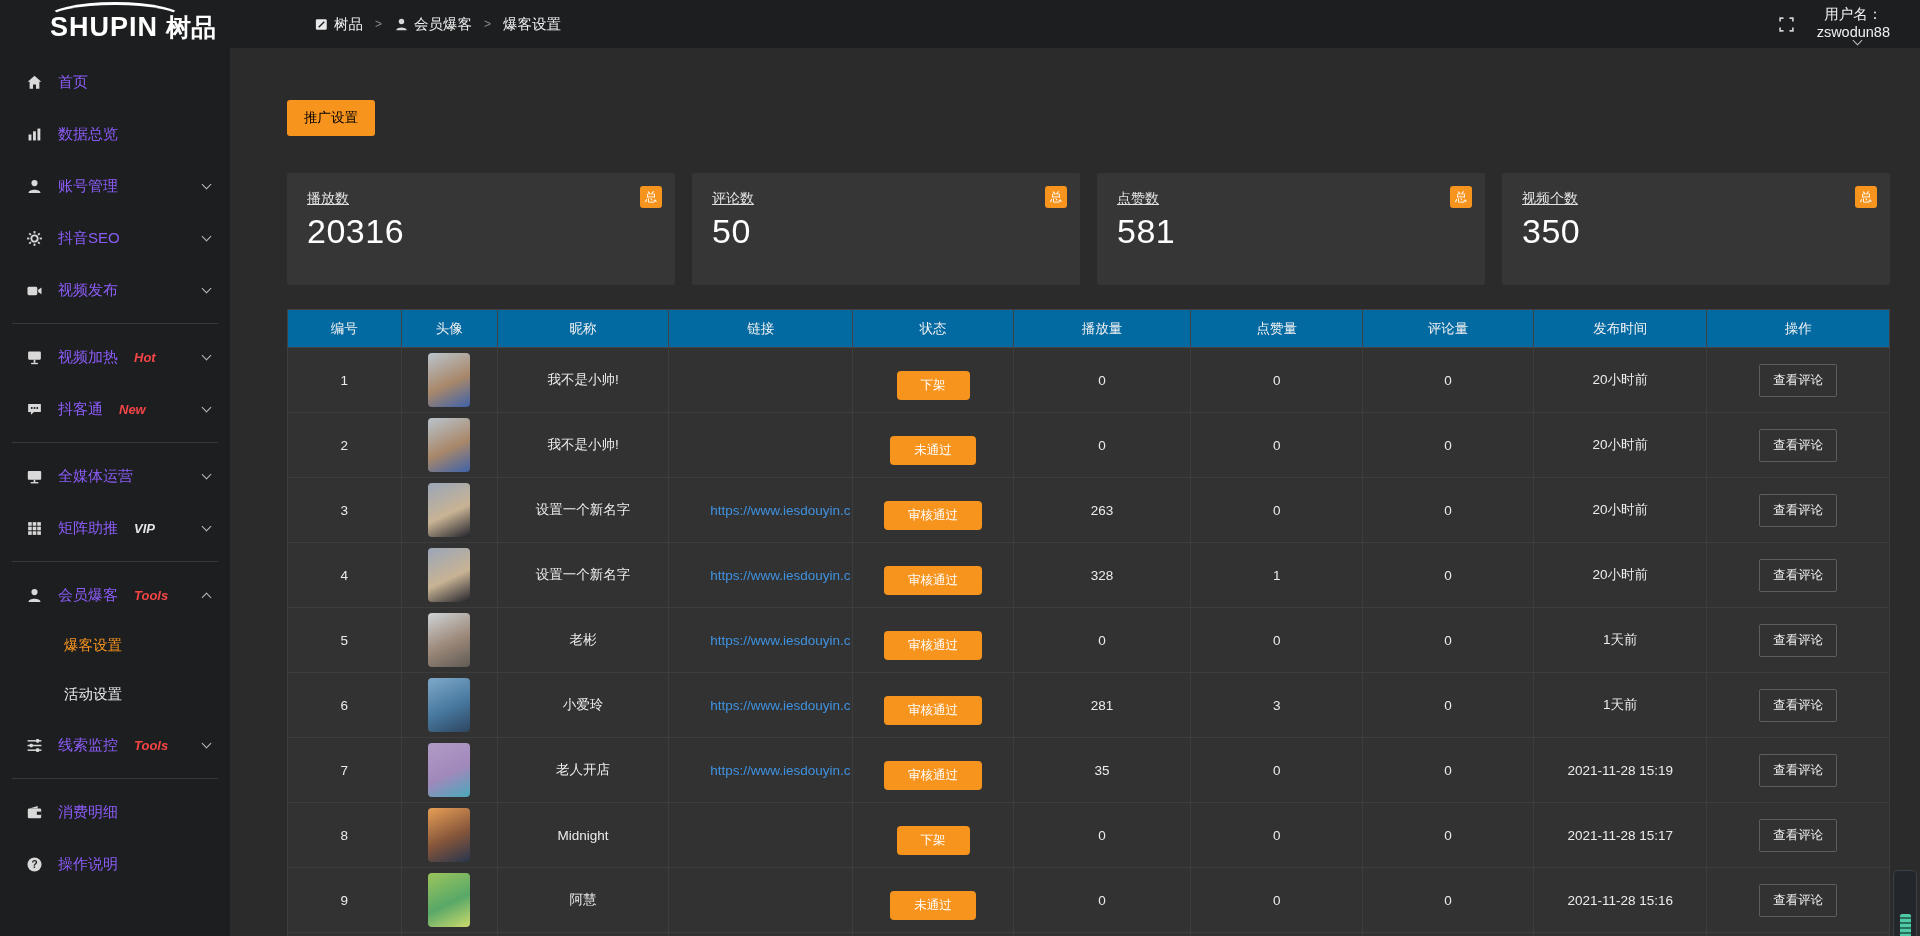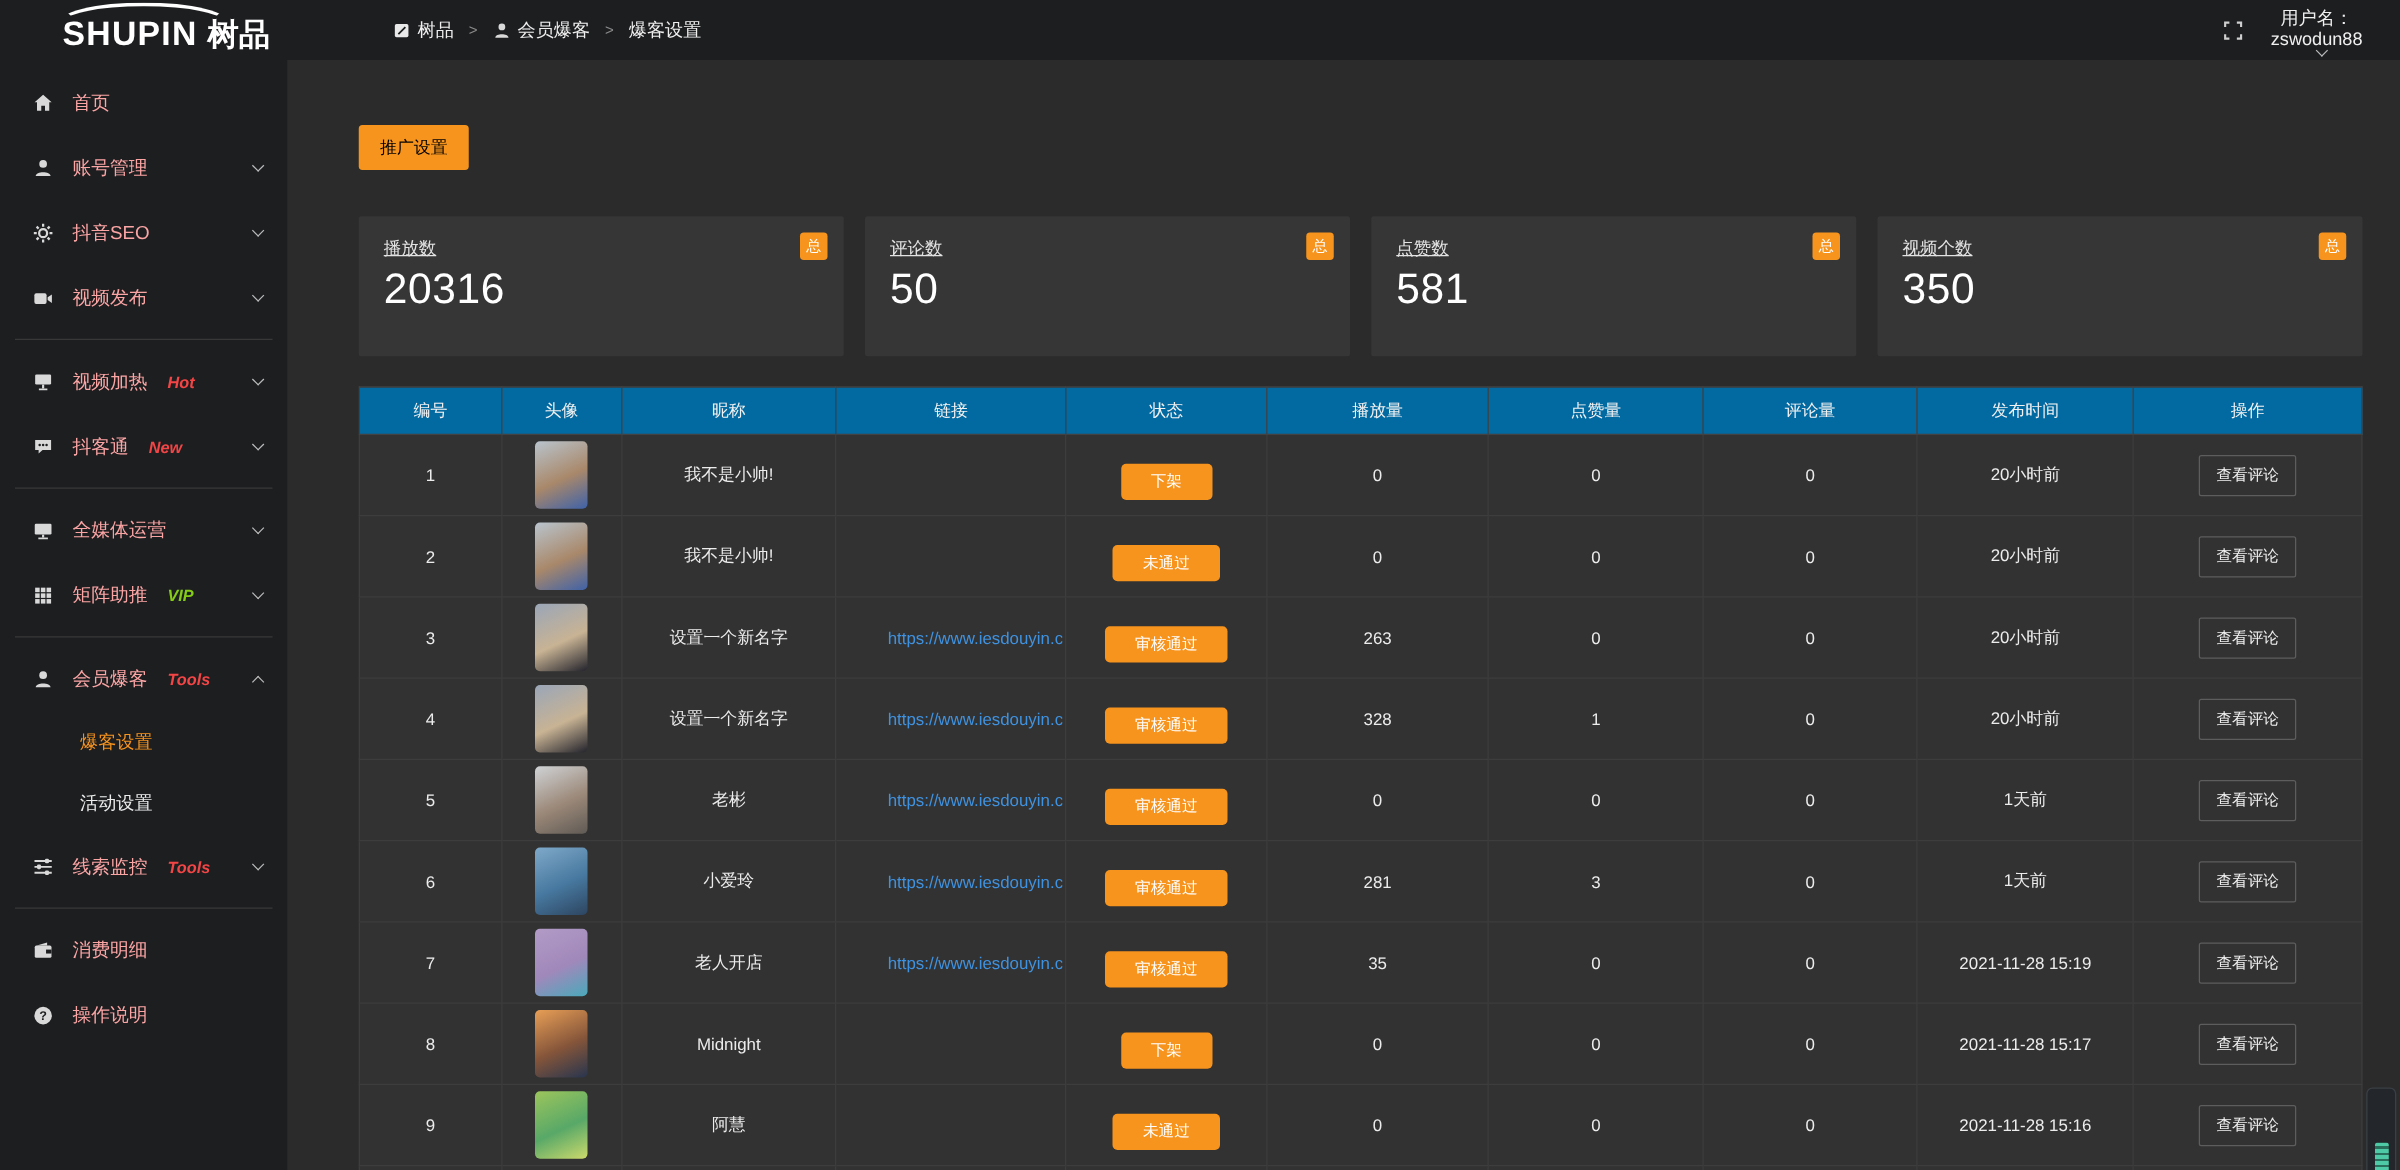--- a/index.html
+++ b/index.html
@@ -25,21 +25,21 @@
   .chev { display:inline-block; width:7px; height:7px; border-right:1.5px solid #bcbcbc;
     border-bottom:1.5px solid #bcbcbc; transform:rotate(45deg); margin-left:8px; margin-top:-3px; }
   .chev.up { transform:rotate(-135deg); margin-top:4px; }
 
   
   .sidebar { position:absolute; top:48px; left:0; width:230px; height:888px;
     background:#1d1e20; overflow:hidden; padding-top:8px; }
   .menu-item { height:52px; display:flex; align-items:center; padding:0 20px 0 26px;
     cursor:pointer; position:relative; }
   .mi-icon { width:17px; height:17px; display:inline-flex; flex:none; }
-  .mi-label { font-size:15px; color:#fca5a5; margin-left:15px; white-space:nowrap; }
+  .mi-label { font-size:15px; color:#8b5cf6; margin-left:15px; white-space:nowrap; }
   .mi-badge { font-size:13px; font-weight:bold; font-style:italic; margin-left:16px; }
   .mi-chevron { margin-left:auto; }
   .menu-divider { height:1px; background:#383838; margin:7px 12px; }
   .submenu-item { height:49px; display:flex; align-items:center; padding-left:64px;
     font-size:14.5px; color:#ececec; cursor:pointer; }
   .submenu-item.active { color:var(--accent); }
 
   
   .content { position:absolute; top:48px; left:230px; width:1690px; height:888px;
     background:#2b2b2b; padding:52px 30px 0 57px; overflow:hidden; }
@@ -134,20 +134,31 @@
         <svg viewBox="0 0 16 16">
           <path d="M8 1.6 14.4 7.4 12.6 7.4 12.6 13.8 9.4 13.8 9.4 9.9 6.6 9.9 6.6 13.8 3.4 13.8 3.4 7.4 1.6 7.4Z" fill="#d9d9d9"></path>
         </svg>
       </span>
     <span class="mi-label">首页</span>
 
   </div>
     <div class="menu-item">
     <span class="mi-icon">
         <svg viewBox="0 0 16 16">
+          <rect x="2.4" y="8" width="2.7" height="5.6" fill="#d9d9d9"></rect>
+          <rect x="6.6" y="5" width="2.7" height="8.6" fill="#d9d9d9"></rect>
+          <rect x="10.8" y="2.4" width="2.7" height="11.2" fill="#d9d9d9"></rect>
+        </svg>
+      </span>
+    <span class="mi-label">数据总览</span>
+
+  </div>
+    <div class="menu-item">
+    <span class="mi-icon">
+        <svg viewBox="0 0 16 16">
           <circle cx="8" cy="4.8" r="2.9" fill="#d9d9d9"></circle>
           <path d="M2.4 14 C2.4 10.2 13.6 10.2 13.6 14 Z" fill="#d9d9d9"></path>
         </svg>
       </span>
     <span class="mi-label">账号管理</span>
 
     <span class="mi-chevron chev"></span>
   </div>
     <div class="menu-item">
     <span class="mi-icon">
@@ -227,21 +238,21 @@
           <rect x="10.6" y="2" width="3.4" height="3.4" fill="#d9d9d9"></rect>
           <rect x="2" y="6.3" width="3.4" height="3.4" fill="#d9d9d9"></rect>
           <rect x="6.3" y="6.3" width="3.4" height="3.4" fill="#d9d9d9"></rect>
           <rect x="10.6" y="6.3" width="3.4" height="3.4" fill="#d9d9d9"></rect>
           <rect x="2" y="10.6" width="3.4" height="3.4" fill="#d9d9d9"></rect>
           <rect x="6.3" y="10.6" width="3.4" height="3.4" fill="#d9d9d9"></rect>
           <rect x="10.6" y="10.6" width="3.4" height="3.4" fill="#d9d9d9"></rect>
         </svg>
       </span>
     <span class="mi-label">矩阵助推</span>
-    <span class="mi-badge" style="color: #84cc16; text-align: right;">VIP</span>
+    <span class="mi-badge" style="color: #e5e5e5; text-align: right;">VIP</span>
     <span class="mi-chevron chev"></span>
   </div>
     <div class="menu-divider"></div>
     <div class="menu-item">
     <span class="mi-icon">
         <svg viewBox="0 0 16 16">
           <circle cx="8" cy="4.8" r="2.9" fill="#d9d9d9"></circle>
           <path d="M2.4 14 C2.4 10.2 13.6 10.2 13.6 14 Z" fill="#d9d9d9"></path>
         </svg>
       </span>

